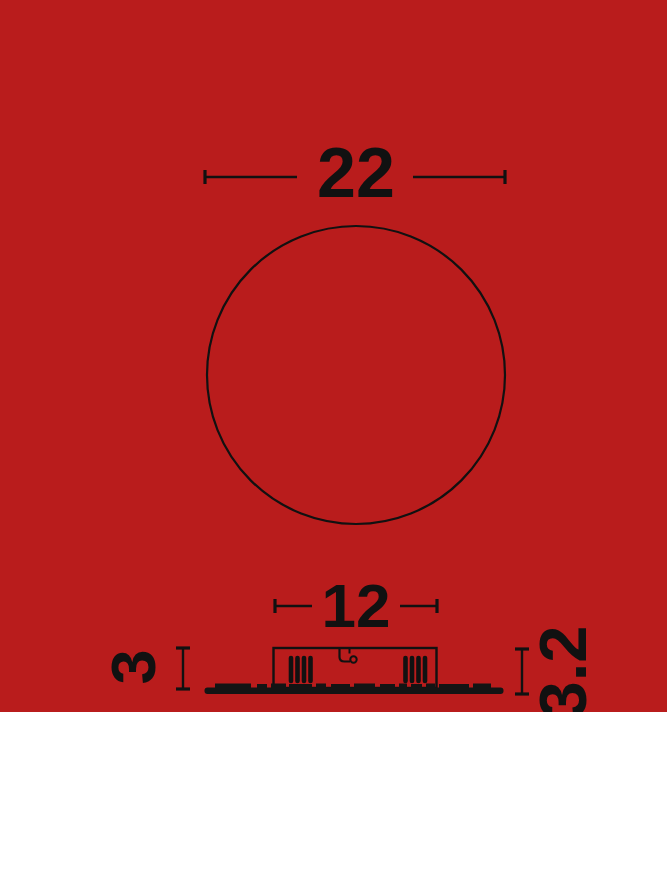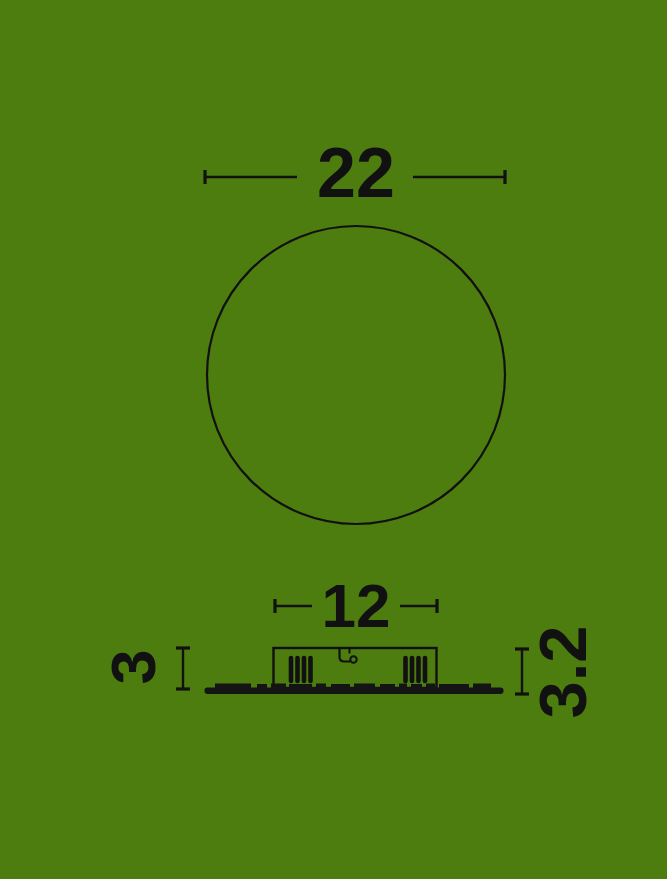--- a/index.html
+++ b/index.html
@@ -3,22 +3,22 @@
 <meta charset="utf-8">
 <style>
   html, body {
     margin: 0;
     padding: 0;
     background: #ffffff;
   }
   .canvas {
     position: relative;
     width: 667px;
-    height: 879px;
-    background: #4d7c0f;
+    height: 712px;
+    background: #b91c1c;
     overflow: hidden;
   }
   svg {
     display: block;
   }
   .dim-text {
     font-family: "Liberation Sans", "DejaVu Sans", sans-serif;
     font-weight: bold;
     fill: #111111;
   }

